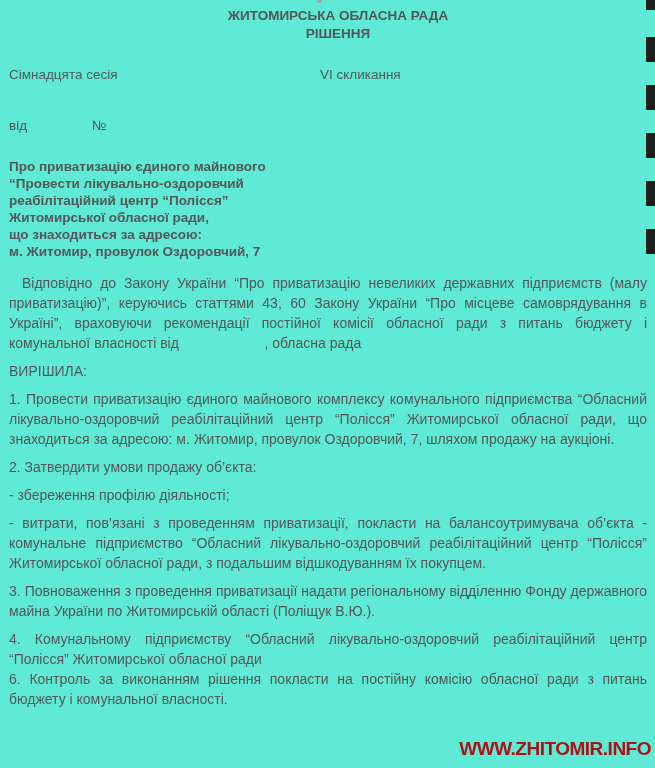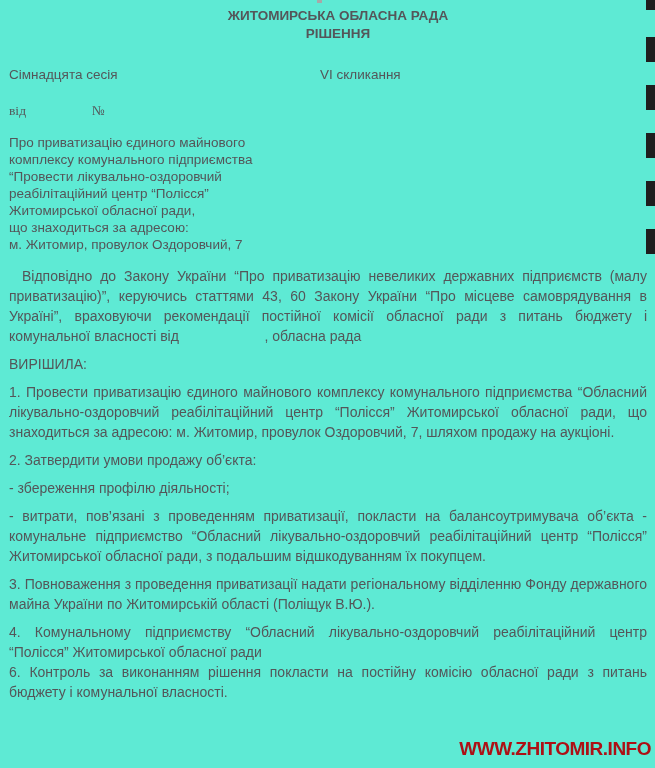--- a/index.html
+++ b/index.html
@@ -20,25 +20,25 @@
     font-weight: bold;
     font-size: 13.5px;
     transform: translateX(10px);
   }
   .title-line1 { margin-top: 8px;  line-height: 16px; }
   .title-line2 { margin-top: 2px;  line-height: 16px; }
 
   .session-row { position: relative; margin-top: 25px; height: 16px; line-height: 16px; font-size: 13.5px; }
   .convocation { position: absolute; left: 311px; top: 0; }
 
-  .vid-row { position: relative; margin-top: 20px; height: 16px; line-height: 16px; font-size: 13.5px; font-family: Liberation Serif, serif; }
+  .vid-row { position: relative; margin-top: 35px; height: 16px; line-height: 16px; font-size: 13.5px; }
   .number-label { position: absolute; left: 83px; top: 0; }
 
   
-  .subject { margin-top: 15px; font-size: 13.5px; line-height: 17px; }
+  .subject { margin-top: 24px; font-size: 13.5px; line-height: 17px; font-weight: bold; }
 
   
   .para {
     font-size: 14px;
     line-height: 20px;
     text-align: justify;
     margin: 0 0 8px 0;
   }
   .para.indent { text-indent: 13px; }
   .para.tight  { margin-bottom: 0; }
@@ -90,21 +90,20 @@
       <span class="convocation">VI скликання</span>
     </div>
 
     <div class="vid-row">
       <span>від</span>
       <span class="number-label">№</span>
     </div>
 
     <div class="subject">
       <div>Про приватизацію єдиного майнового</div>
-      <div>комплексу комунального підприємства</div>
       <div>“Провести лікувально-оздоровчий</div>
       <div>реабілітаційний центр “Полісся”</div>
       <div>Житомирської обласної ради,</div>
       <div>що знаходиться за адресою:</div>
       <div>м. Житомир, провулок Оздоровчий, 7</div>
     </div>
 
     <div class="body-block">
       <p class="para indent">Відповідно до Закону України “Про приватизацію невеликих державних підприємств (малу приватизацію)”, керуючись статтями 43, 60 Закону України “Про місцеве самоврядування в Україні”, враховуючи рекомендації постійної комісії обласної ради з питань бюджету і комунальної власності від &nbsp;&nbsp;&nbsp;&nbsp;&nbsp;&nbsp;&nbsp;&nbsp;&nbsp;&nbsp;&nbsp;&nbsp;&nbsp;&nbsp;&nbsp;&nbsp;&nbsp;&nbsp;&nbsp;&nbsp; , обласна рада</p>
       <p class="para">ВИРІШИЛА:</p>

